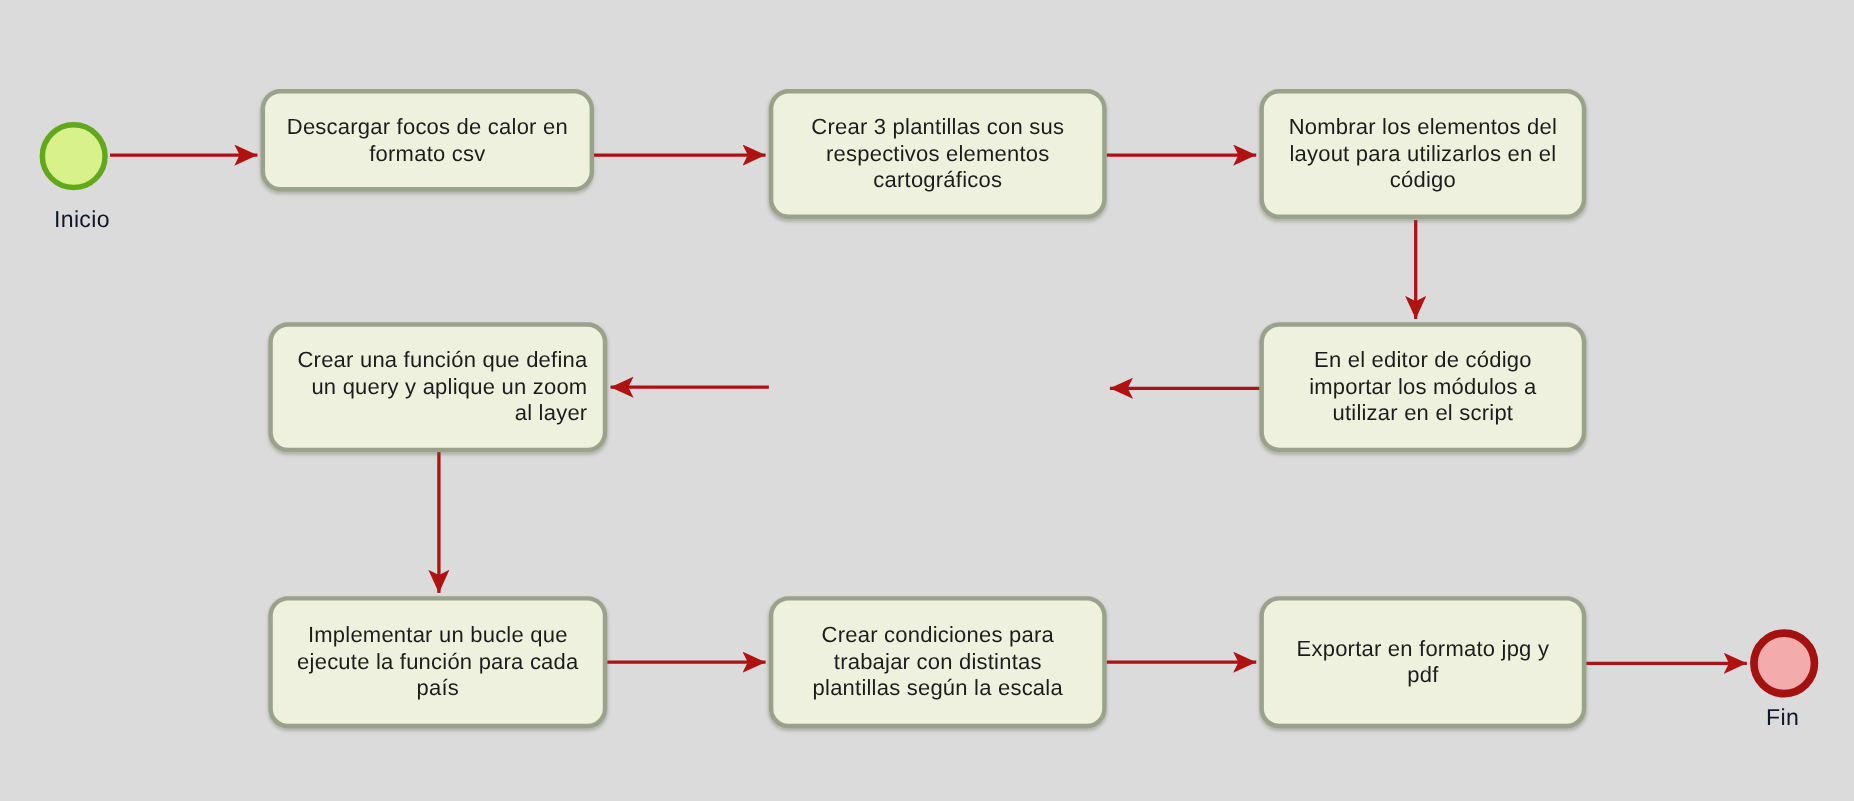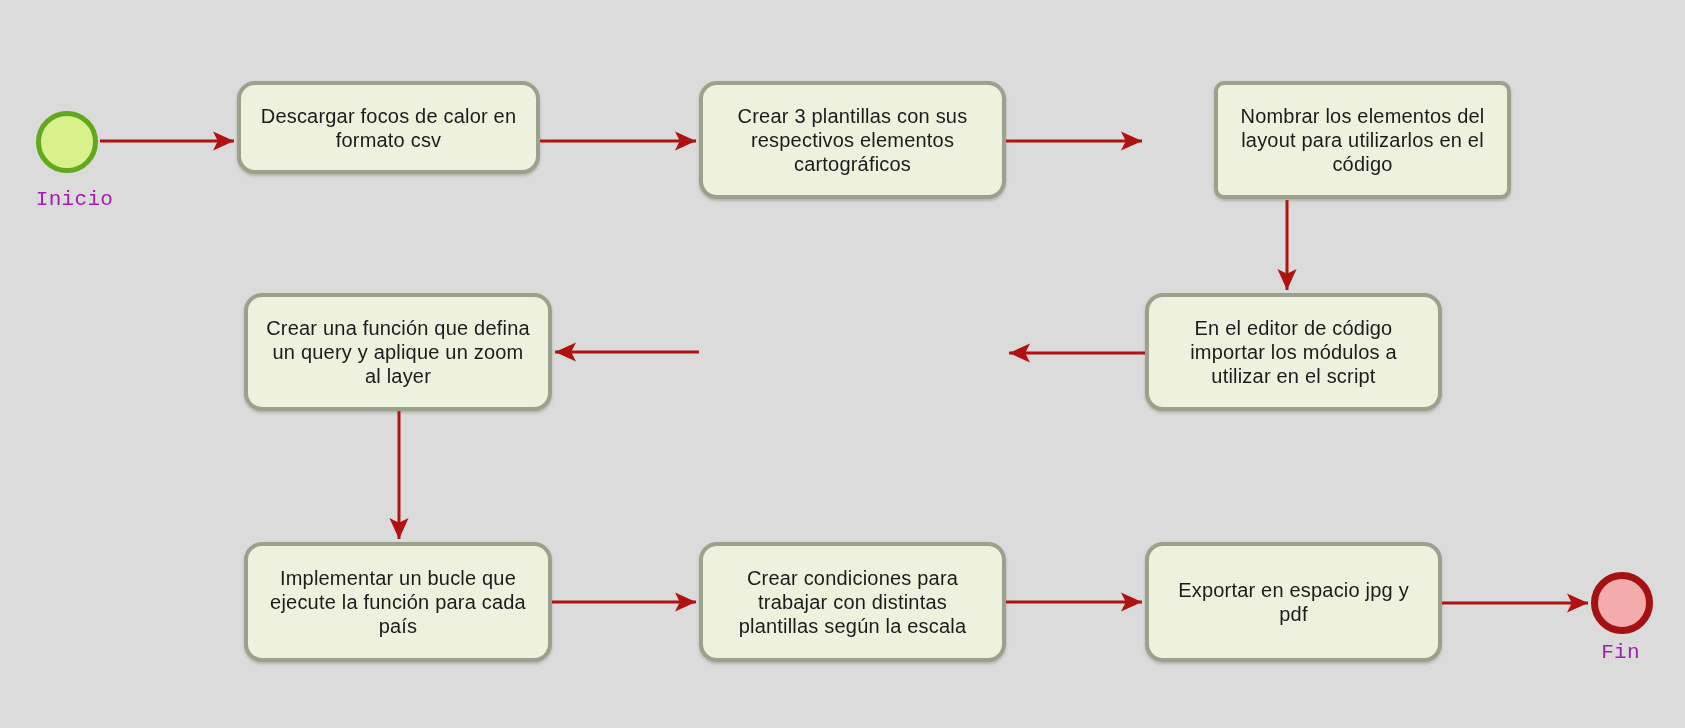--- a/index.html
+++ b/index.html
@@ -48,36 +48,35 @@
   .terminal.start {
     background: #d8f18a;
     border: 5px solid #62a81d;
   }
   .terminal.end {
     background: #f3abab;
     border: 7px solid #a31111;
   }
   .terminal-label {
     position: absolute;
-    color: #a21caf;
+    color: #0f172a;
     font-size: 21px;
     text-align: center;
     letter-spacing: 0.3px;
-    font-family: Liberation Mono, monospace;
   }
   .label-inicio { left: 22px; top: 188px; width: 105px; }
   .label-fin   { left: 1578px; top: 641px; width: 85px; }
 
   
   .n1 { left: 237px;  top: 81px;  width: 303px; height: 93px; }
   .n2 { left: 699px;  top: 81px;  width: 307px; height: 118px; }
-  .n3 { left: 1214px; top: 81px;  width: 297px; height: 118px; border-radius: 10px; }
+  .n3 { left: 1145px; top: 81px;  width: 297px; height: 118px; }
   .n4 { left: 1145px; top: 293px; width: 297px; height: 118px; justify-content: flex-end; }
   .n5 { left: 699px;  top: 293px; width: 307px; height: 118px; }
-  .n6 { left: 244px;  top: 293px; width: 308px; height: 118px; }
+  .n6 { left: 244px;  top: 293px; width: 308px; height: 118px; text-align: right; }
   .n7 { left: 244px;  top: 542px; width: 308px; height: 120px; }
   .n8 { left: 699px;  top: 542px; width: 307px; height: 120px; }
   .n9 { left: 1145px; top: 542px; width: 297px; height: 120px; }
   .start-circle { left: 36px;   top: 111px; }
   .end-circle   { left: 1591px; top: 572px; }
 </style>
 </head>
 <body>
 
 <div class="canvas">
@@ -118,19 +117,19 @@
   <div class="node n6">
     <span>Crear una función que defina un query y aplique un zoom al layer</span>
   </div>
   <div class="node n8">
     <span>Crear condiciones para trabajar con distintas plantillas según la escala</span>
   </div>
   <div class="node n7">
     <span>Implementar un bucle que ejecute la función para cada país</span>
   </div>
   <div class="node n9">
-    <span>Exportar en espacio jpg y pdf</span>
+    <span>Exportar en formato jpg y pdf</span>
   </div>
 
   <div class="terminal end end-circle"></div>
   <div class="terminal-label label-fin">Fin</div>
 
 </div>
 
 </body></html>

